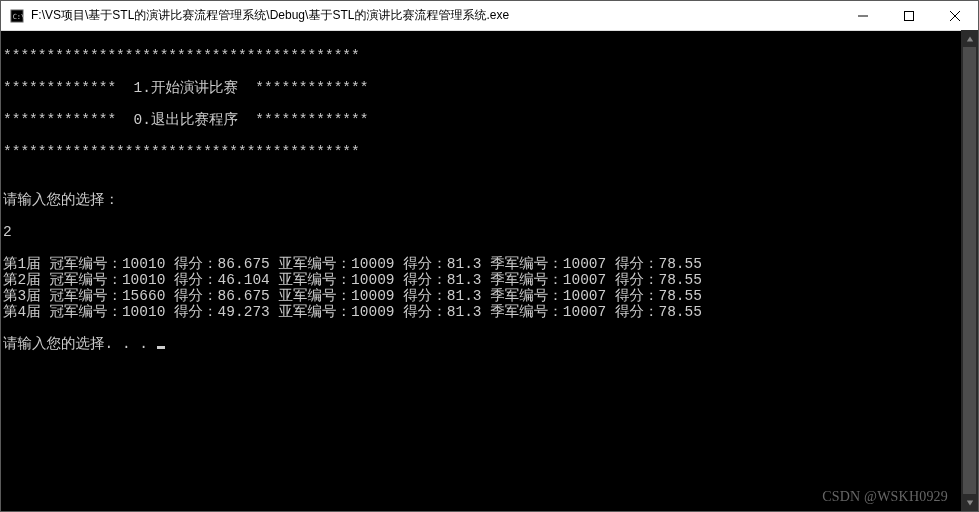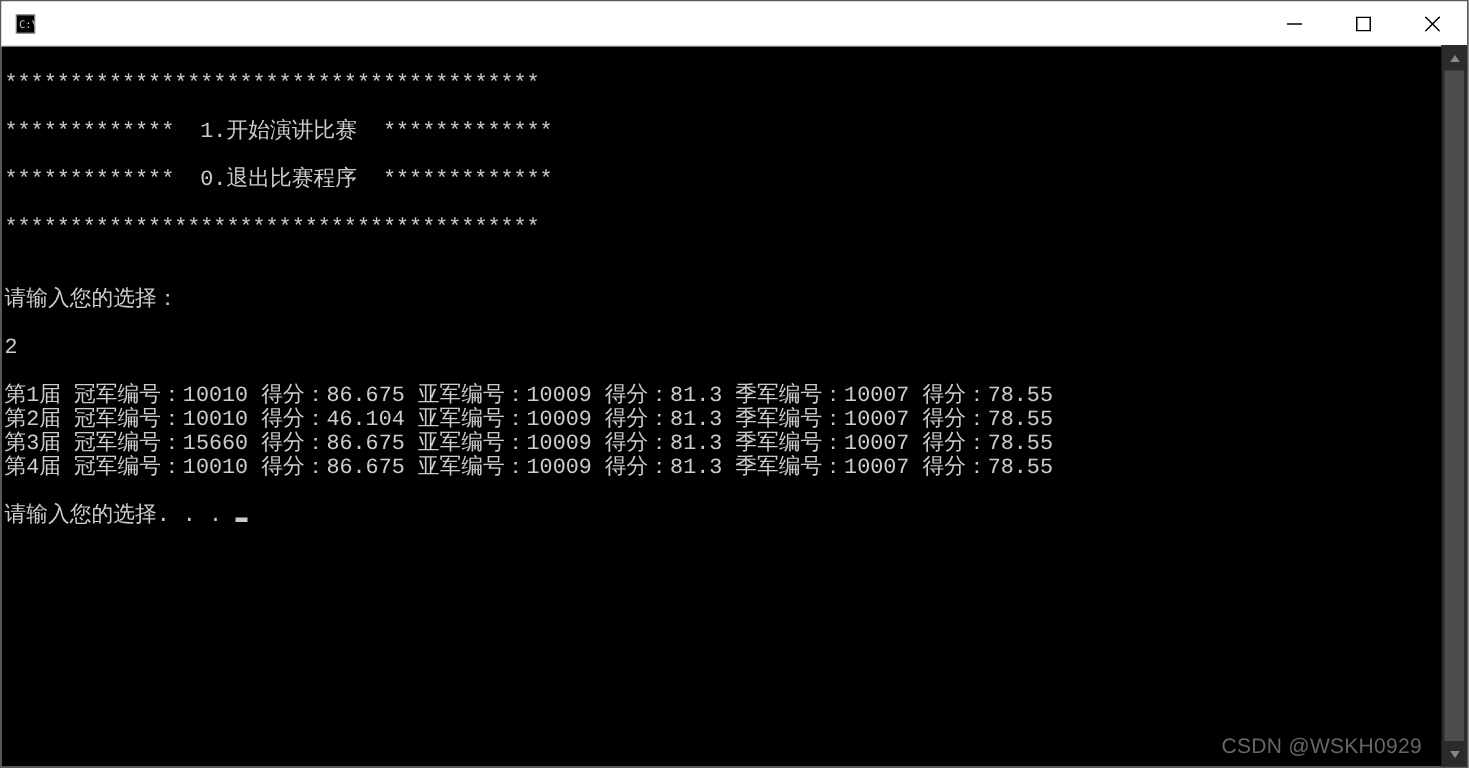--- a/index.html
+++ b/index.html
@@ -15,34 +15,35 @@
     .win-btn svg { width: 10px; height: 10px; stroke: #000; stroke-width: 1; fill: none; }
     .console { flex: 1; background: #000; color: #ccc; font-family: "NSimSun","SimSun","Courier New",monospace; font-size: 14.5px; line-height: 16px; padding: 1px 2px; position: relative; overflow: hidden; white-space: pre; }
     .scrollbar { position: absolute; top: 30px; right: 1px; bottom: 1px; width: 17px; background: #2b2b2b; }
     .scroll-track { position: absolute; top: 17px; bottom: 17px; left: 0; right: 0; }
     .scroll-thumb { position: absolute; top: 0; left: 2px; right: 2px; height: 100%; background: #4d4d4d; }
     .scroll-btn { position: absolute; left: 0; right: 0; height: 17px; display: flex; align-items: center; justify-content: center; background: #2b2b2b; }
     .scroll-btn.up { top: 0; }
     .scroll-btn.down { bottom: 0; }
     .scroll-btn svg { width: 8px; height: 8px; fill: #888; }
     .cursor-block { display: inline-block; width: 8px; height: 3px; background: #ccc; vertical-align: -1px; }
-    .watermark { position: absolute; right: 30px; bottom: 6px; color: #888; font-family: Liberation Sans, sans-serif; font-size: 14px; opacity: 0.75; letter-spacing: 0.2px; }
+    .watermark { position: absolute; right: 30px; bottom: 6px; color: #888; font-family: Liberation Serif, serif; font-size: 14px; opacity: 0.75; letter-spacing: 0.2px; }
     .row { white-space: pre; }
   </style>
 </head>
 <body>
 
 <div class="window">
   <div class="titlebar">
     <span class="titlebar-icon">
       <svg viewBox="0 0 16 16">
           <rect x="1" y="1" width="14" height="14" fill="#000" stroke="#888" stroke-width="1"></rect>
           <text x="3" y="11" font-size="8" fill="#ccc" font-family="monospace">C:\</text>
         </svg>
     </span>
+    <span class="title-text">F:\VS项目\基于STL的演讲比赛流程管理系统\Debug\基于STL的演讲比赛流程管理系统.exe</span>
     <span class="titlebar-spacer"></span>
     <div class="win-btns">
       <div class="win-btn">
         <svg viewBox="0 0 10 10">
             <line x1="0" y1="5" x2="10" y2="5"></line>
           </svg>
       </div>
       <div class="win-btn">
         <svg viewBox="0 0 10 10">
             <rect x="0.5" y="0.5" width="9" height="9"></rect>
@@ -58,21 +59,21 @@
   </div>
 
   <div class="console">
 <div class="row">*****************************************</div>
 <div class="row">*************  1.开始演讲比赛  *************</div>
 <div class="row">*************  0.退出比赛程序  *************</div>
 <div class="row">*****************************************</div>
 <div class="row"></div>
 <div class="row">请输入您的选择：</div>
 <div class="row">2</div>
-<div id="records-container"><div class="row">第1届 冠军编号：10010 得分：86.675 亚军编号：10009 得分：81.3 季军编号：10007 得分：78.55</div><div class="row">第2届 冠军编号：10010 得分：46.104 亚军编号：10009 得分：81.3 季军编号：10007 得分：78.55</div><div class="row">第3届 冠军编号：15660 得分：86.675 亚军编号：10009 得分：81.3 季军编号：10007 得分：78.55</div><div class="row">第4届 冠军编号：10010 得分：86.675 亚军编号：10009 得分：81.3 季军编号：10007 得分：78.55</div></div>
+<div id="records-container"><div class="row">第1届 冠军编号：10010 得分：86.675 亚军编号：10009 得分：81.3 季军编号：10007 得分：78.55</div><div class="row">第2届 冠军编号：10010 得分：46.104 亚军编号：10009 得分：81.3 季军编号：10007 得分：78.55</div><div class="row">第3届 冠军编号：15660 得分：86.675 亚军编号：10009 得分：81.3 季军编号：10007 得分：78.55</div><div class="row">第4届 冠军编号：10010 得分：49.273 亚军编号：10009 得分：81.3 季军编号：10007 得分：78.55</div></div>
 <div class="row"><span>请输入您的选择. . . </span><span class="cursor-block"></span></div>
     <div class="watermark">CSDN @WSKH0929</div>
   </div>
 
   <div class="scrollbar">
     <div class="scroll-btn up">
       <svg viewBox="0 0 10 10">
           <polygon points="5,2 9,8 1,8"></polygon>
         </svg>
     </div>

